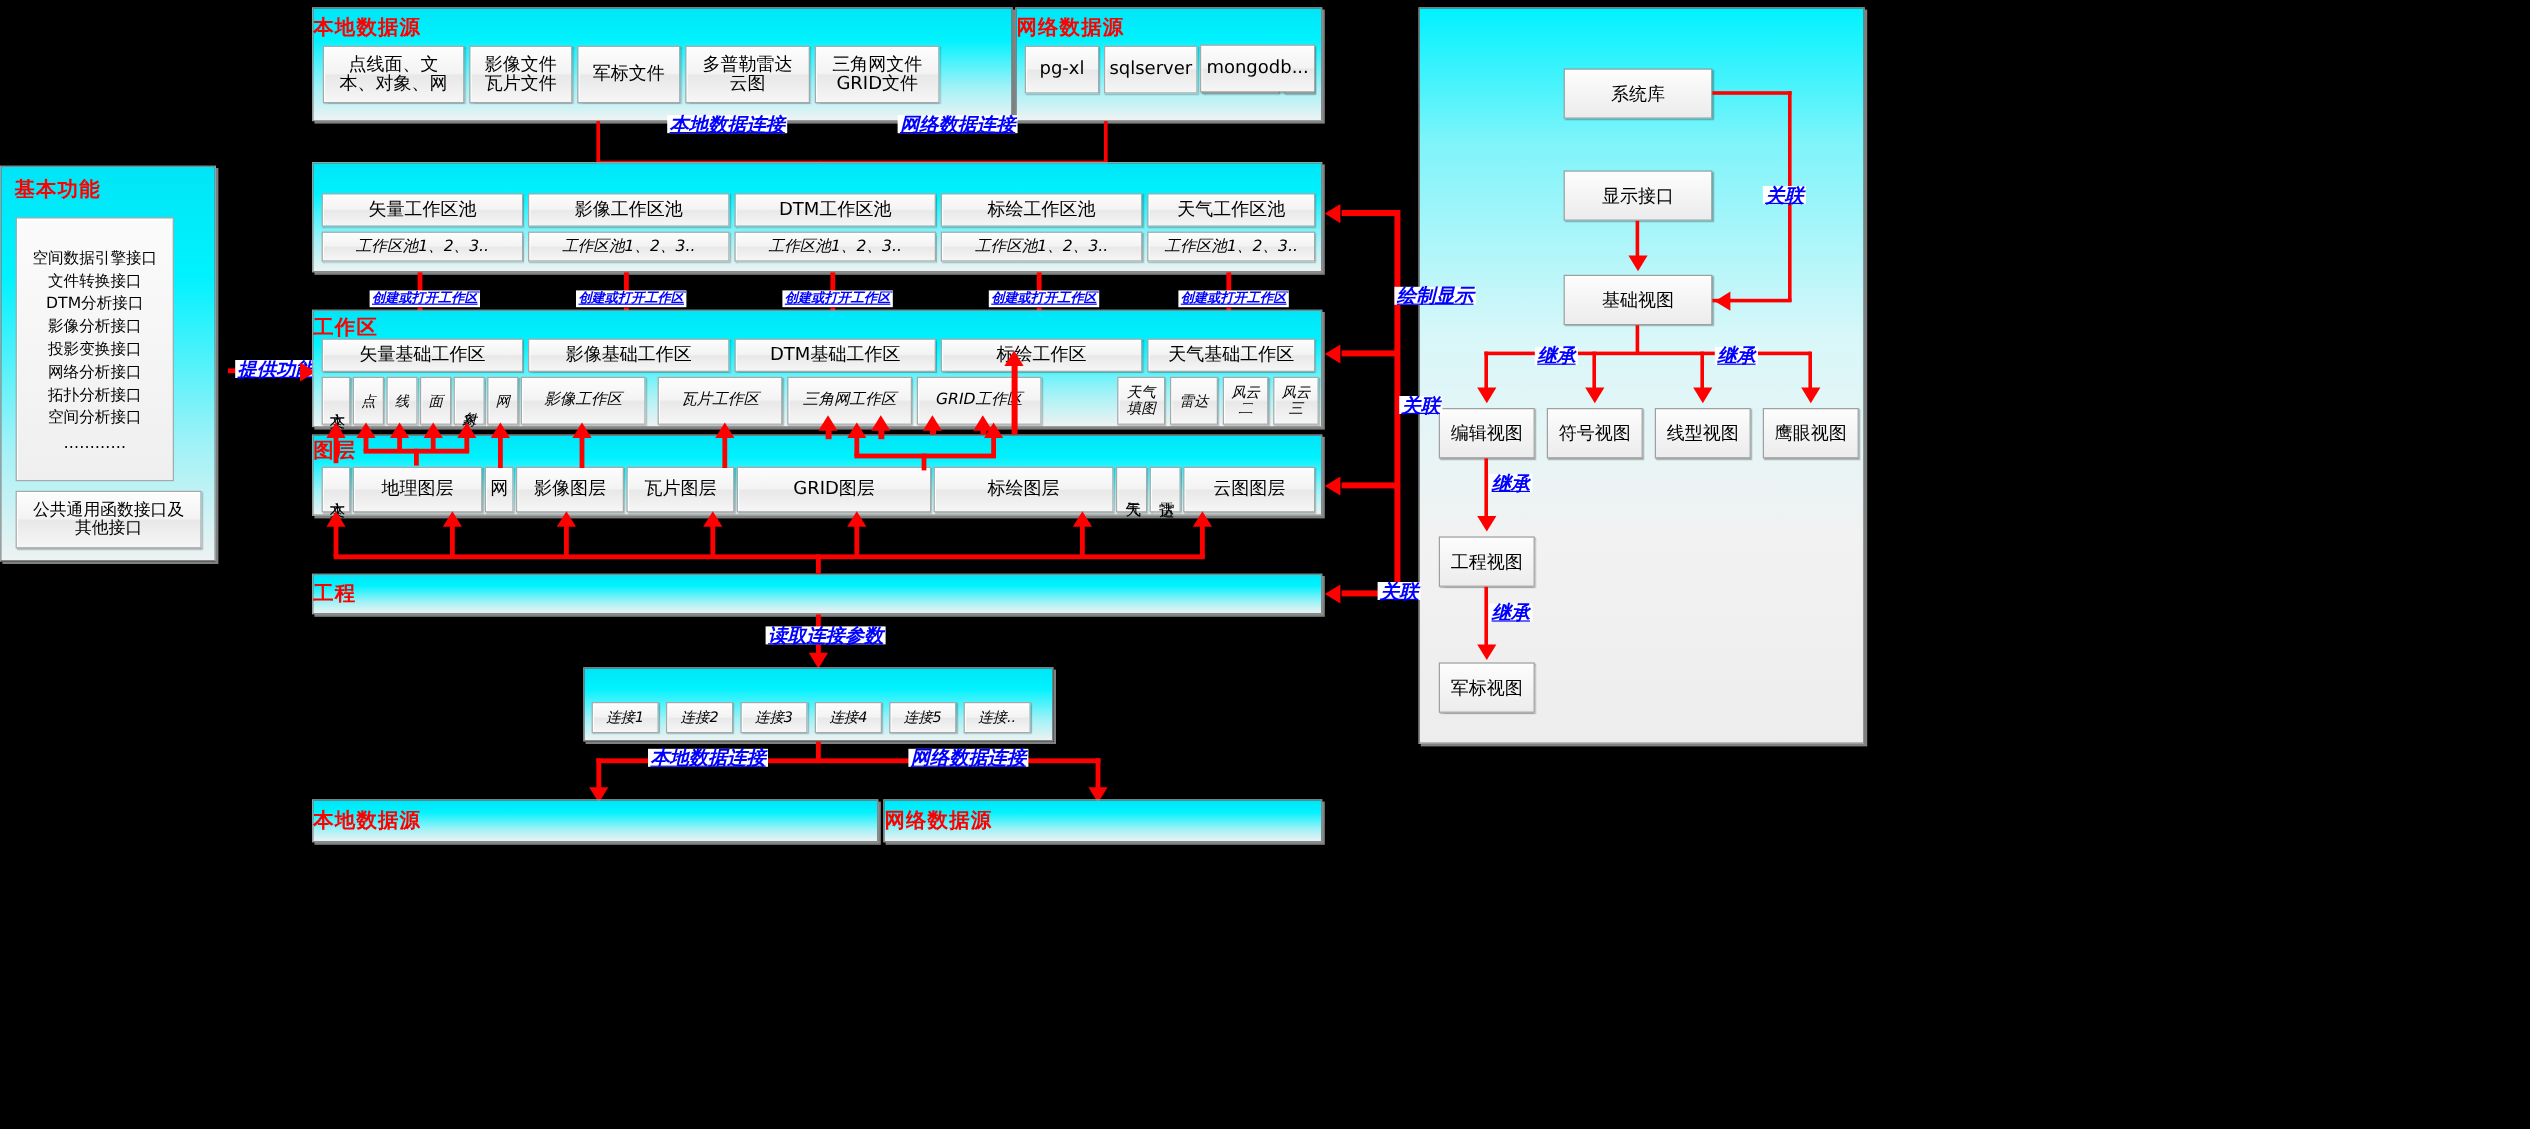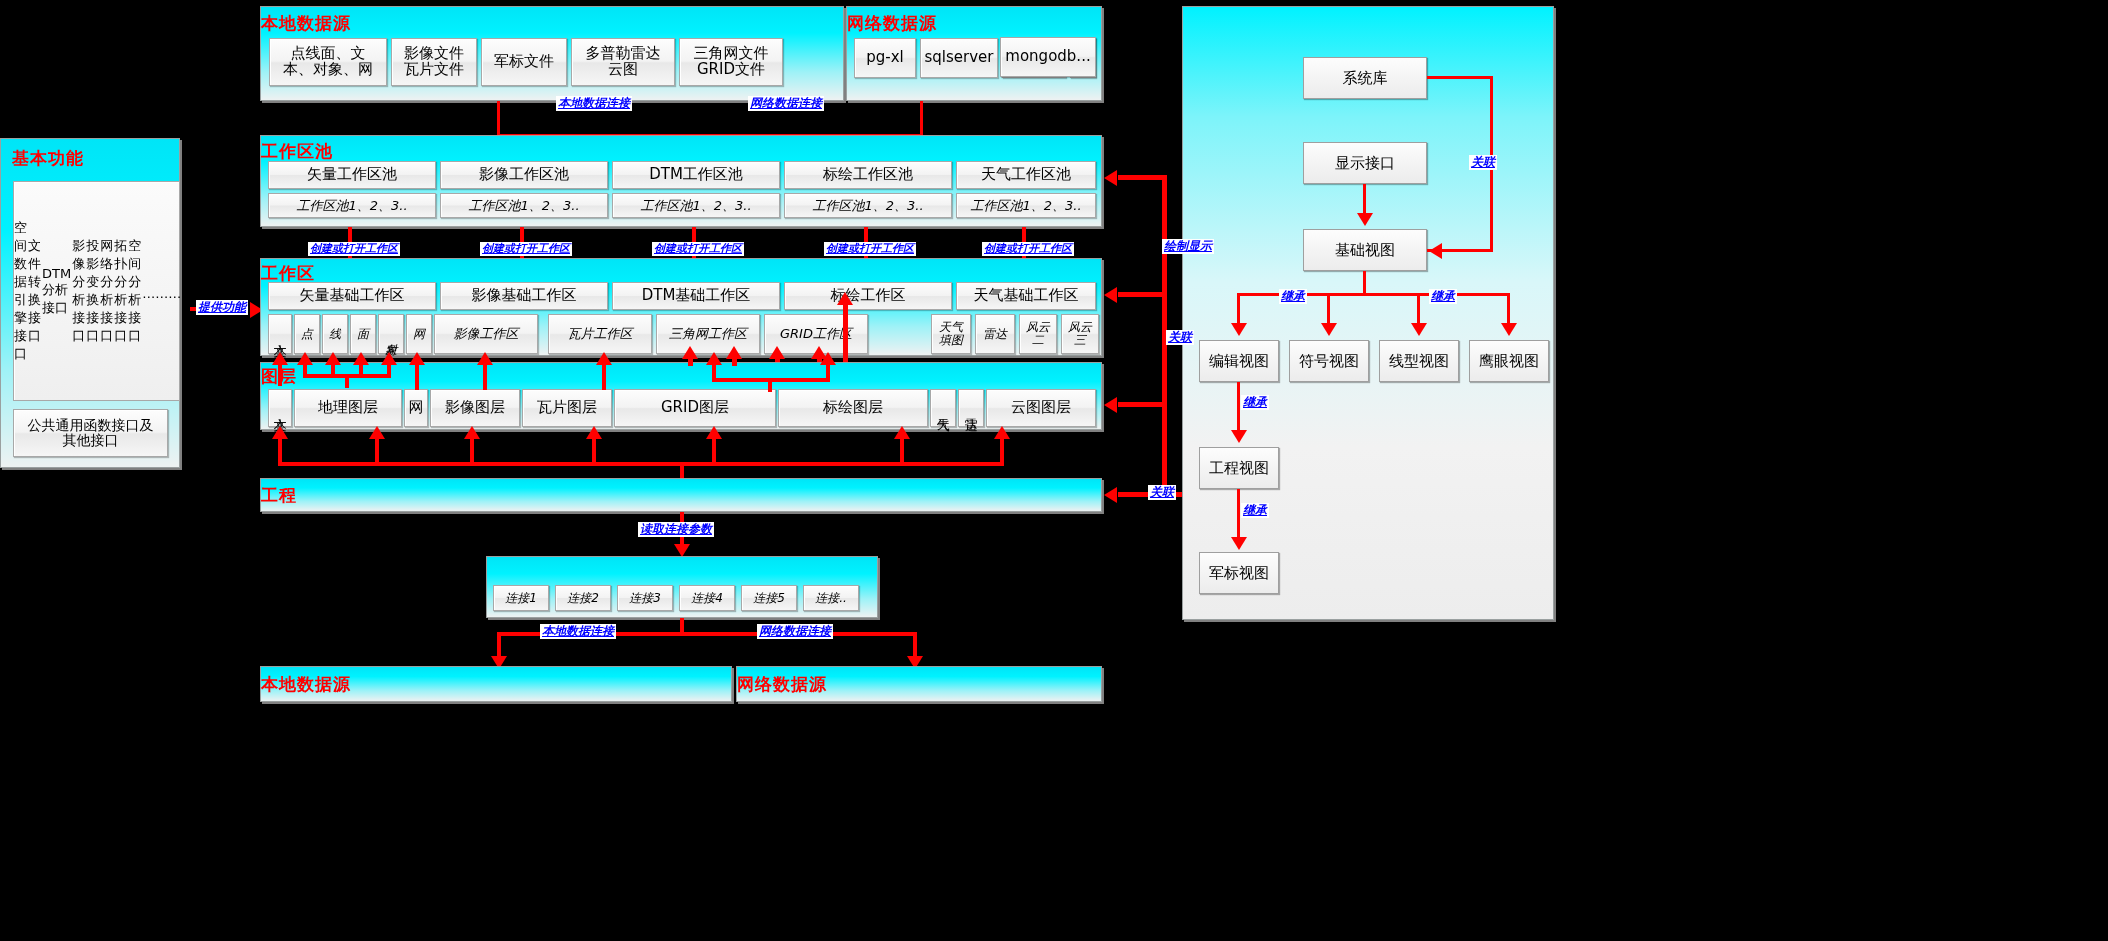--- a/index.html
+++ b/index.html
@@ -34,21 +34,21 @@
   
   .ln{position:absolute;background:#ff0000;}
   .arrow-d{position:absolute;width:0;height:0;border-left:8px solid transparent;border-right:8px solid transparent;border-top:13px solid #ff0000;}
   .arrow-u{position:absolute;width:0;height:0;border-left:8px solid transparent;border-right:8px solid transparent;border-bottom:13px solid #ff0000;}
   .arrow-l{position:absolute;width:0;height:0;border-top:8px solid transparent;border-bottom:8px solid transparent;border-right:13px solid #ff0000;}
   .arrow-r{position:absolute;width:0;height:0;border-top:8px solid transparent;border-bottom:8px solid transparent;border-left:13px solid #ff0000;}
 
   
   .elabel{
     position:absolute;background:#ffffff;color:#0000ff;font-style:italic;
-    font-size:12px;line-height:15px;padding:0 2px;white-space:nowrap;
+    font-size:16px;line-height:15px;padding:0 2px;white-space:nowrap;
     text-decoration:underline;font-weight:bold;
   }
   .elabel.s{font-size:11px;line-height:14px;}
 
   
   .mappanel{
     background:linear-gradient(180deg,#00f2ff 0%,#7df4fa 18%,#d9f7f9 45%,#f2f2f2 72%,#ededed 100%);
     border:1px solid #9aa0a0;box-shadow:2px 2px 0 #808080;box-sizing:border-box;
   }
   .mbox{
@@ -89,41 +89,40 @@
 <div class="ln" style="left:497px;top:134px;width:185px;height:3px;"></div>
 <div class="ln" style="left:920px;top:101px;width:3px;height:36px;"></div>
 <div class="ln" style="left:682px;top:134px;width:241px;height:3px;"></div>
 <div class="ln" style="left:682px;top:134px;width:3px;height:20px;"></div>
 <div class="arrow-d" style="left:675px;top:150px;"></div>
 <div class="elabel" style="left:556px;top:96px;">本地数据连接</div>
 <div class="elabel" style="left:748px;top:96px;">网络数据连接</div>
 
 <div class="abs panel" style="left:0;top:138px;width:180px;height:330px;padding-left:11px;">
   <div class="panel-title" style="margin-top:6px;">基本功能</div>
-  <div class="abs" style="left:12px;top:42px;width:167px;height:220px;background:linear-gradient(180deg,#fbfbfb,#efefef);border:1px solid #a8a8a8;box-shadow:inset 1px 1px 0 #fff;display:flex;flex-direction:row;align-items:center;justify-content:space-between;gap:1px;font-size:13px;color:#000;">
+  <div class="abs" style="left:12px;top:42px;width:132px;height:220px;background:linear-gradient(180deg,#fbfbfb,#efefef);border:1px solid #a8a8a8;box-shadow:inset 1px 1px 0 #fff;display:flex;flex-direction:column;align-items:center;justify-content:center;gap:1px;font-size:13px;color:#000;">
     <div>空间数据引擎接口</div>
     <div>文件转换接口</div>
     <div>DTM分析接口</div>
     <div>影像分析接口</div>
     <div>投影变换接口</div>
     <div>网络分析接口</div>
     <div>拓扑分析接口</div>
     <div>空间分析接口</div>
     <div style="margin-top:4px;">…………</div>
   </div>
   <div class="abs cell" style="left:12px;top:270px;width:155px;height:48px;font-size:14px;">公共通用函数接口及
 其他接口</div>
 </div>
 
 <div class="ln" style="left:190px;top:307px;width:22px;height:4px;"></div>
 <div class="elabel" style="left:196px;top:300px;">提供功能</div>
 <div class="arrow-r" style="left:250px;top:302px;"></div>
 
 <div class="abs panel" style="left:260px;top:135px;width:842px;height:92px;">
-  <div class="panel-title" style="margin-top:2px;">工作区池</div>
   <div class="abs cell" style="left:7px;top:25px;width:168px;height:28px;">矢量工作区池</div>
   <div class="abs cell" style="left:179px;top:25px;width:168px;height:28px;">影像工作区池</div>
   <div class="abs cell" style="left:351px;top:25px;width:168px;height:28px;">DTM工作区池</div>
   <div class="abs cell" style="left:523px;top:25px;width:168px;height:28px;">标绘工作区池</div>
   <div class="abs cell" style="left:695px;top:25px;width:140px;height:28px;">天气工作区池</div>
 
   <div class="abs cell ital2" style="left:7px;top:57px;width:168px;height:25px;">工作区池1、2、3..</div>
   <div class="abs cell ital2" style="left:179px;top:57px;width:168px;height:25px;">工作区池1、2、3..</div>
   <div class="abs cell ital2" style="left:351px;top:57px;width:168px;height:25px;">工作区池1、2、3..</div>
   <div class="abs cell ital2" style="left:523px;top:57px;width:168px;height:25px;">工作区池1、2、3..</div>

